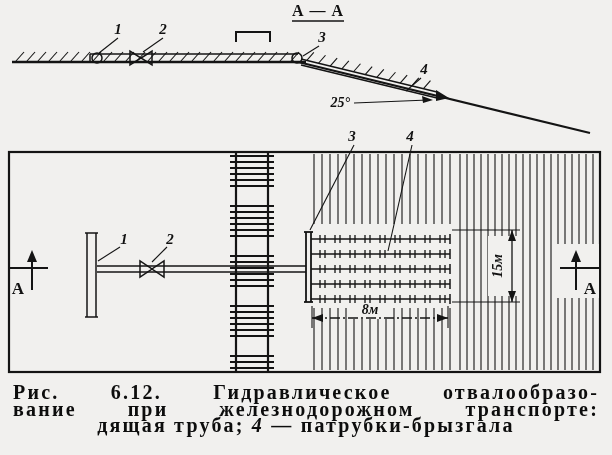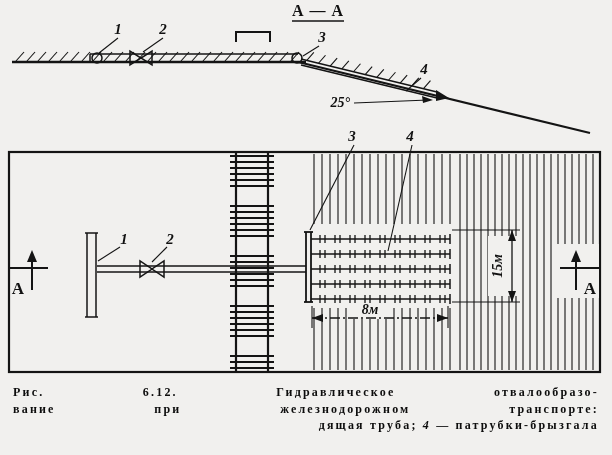--- a/index.html
+++ b/index.html
@@ -19,25 +19,25 @@
   .white{fill:#f1f0ee;stroke:none;}
   text{fill:#111;stroke:none;}
   .num{font:italic bold 15px "Liberation Serif", serif;}
   .tA{font:bold 17px "Liberation Serif", serif;}
   .dim{font:italic bold 14px "Liberation Serif", serif;}
   .ttl{font:bold 16px "Liberation Serif", serif;letter-spacing:1px;}
 
   #caption{
     position:absolute;left:13px;top:384px;width:586px;
     font-family:"Liberation Serif", serif;
-    font-weight:bold;font-size:12px;line-height:16.5px;
+    font-weight:bold;font-size:20px;line-height:16.5px;
     letter-spacing:2.2px;color:#0d0d0d;
   }
   #caption .just{text-align:justify;text-align-last:justify;}
-  #caption .left{text-align:right;}
+  #caption .left{text-align:center;}
   #caption .it{font-style:italic;}
 </style>
 </head>
 <body>
 
 <div id="stage">
 <svg width="612" height="380" viewBox="0 0 612 380">
 
   <g>
     <text class="ttl" x="318" y="16" text-anchor="middle">А — А</text>

